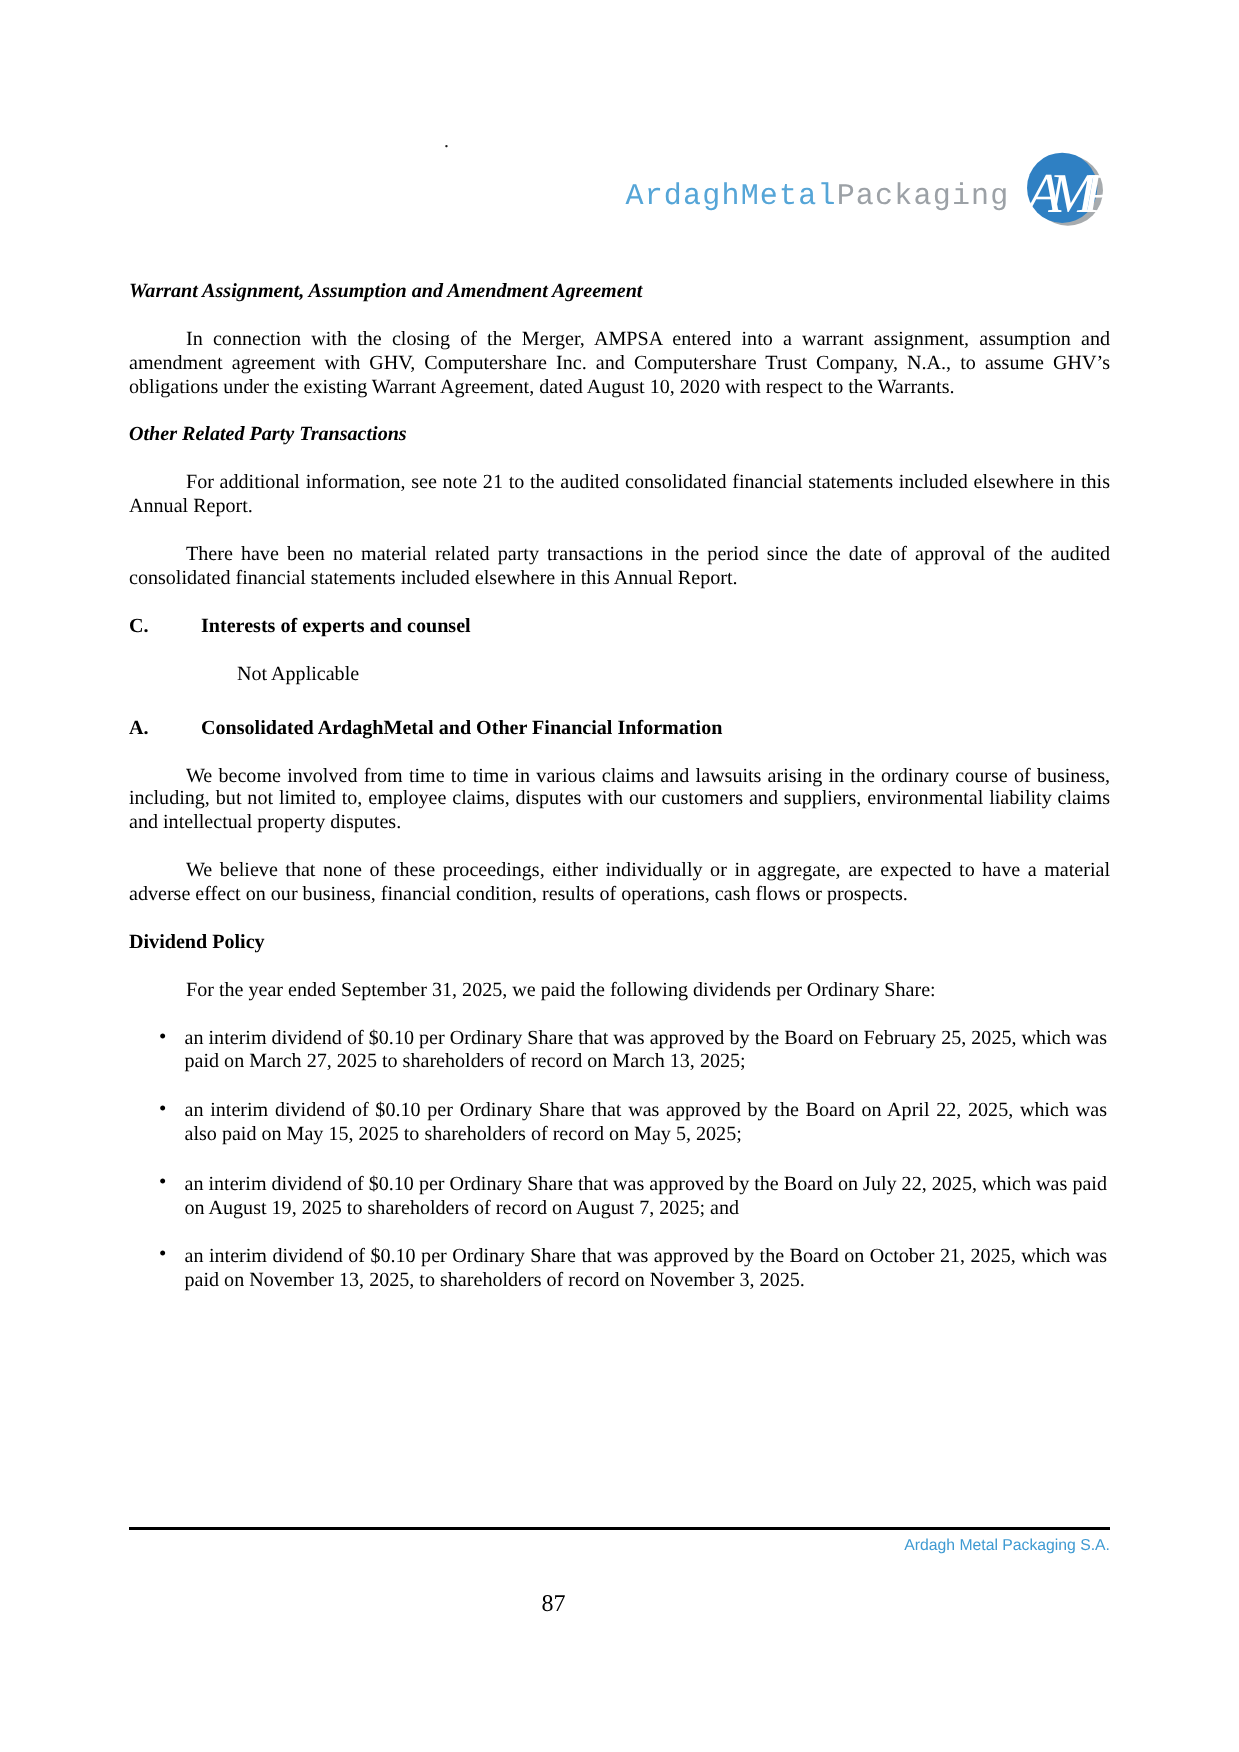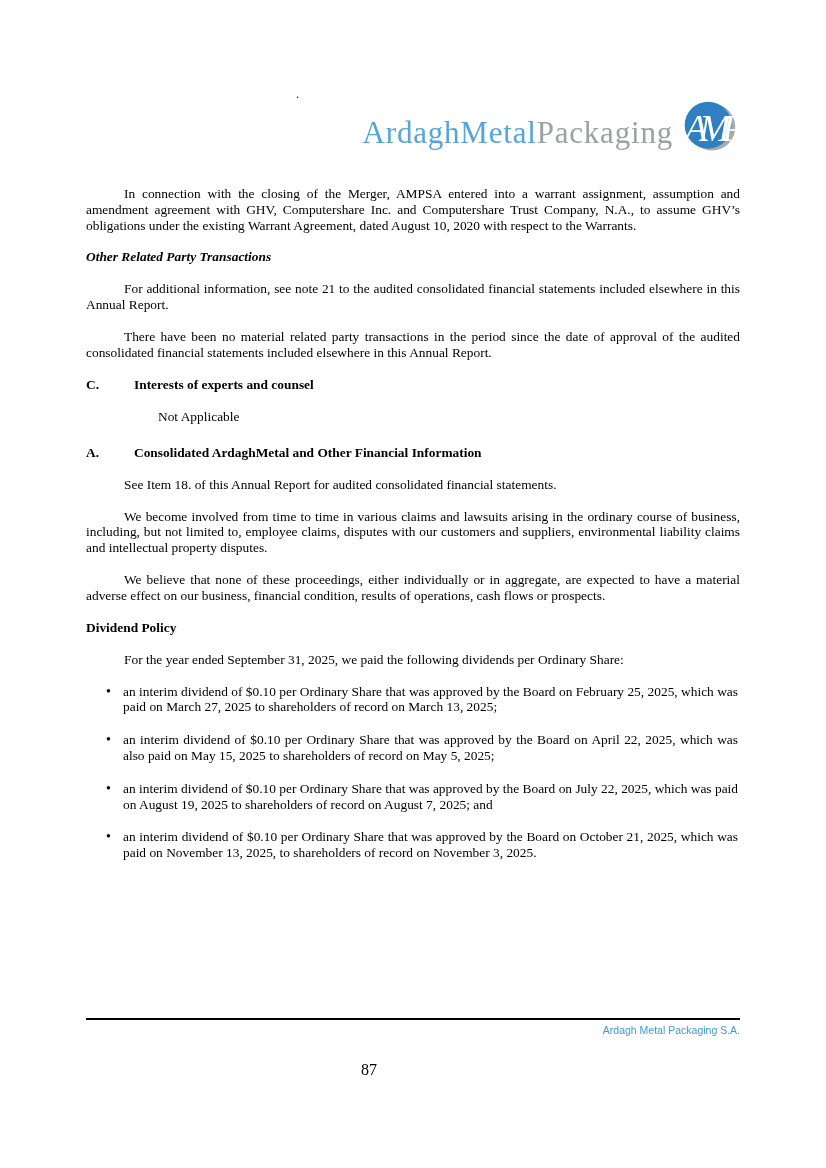--- a/index.html
+++ b/index.html
@@ -29,22 +29,22 @@
   }
   
   .logo {
     position: absolute;
     top: 98px;
     right: 86px;
     display: flex;
     align-items: center;
   }
   .wordmark {
-    font-family: Liberation Serif, serif;
-    font-size: 31px;
+    font-family: Liberation Mono, monospace;
+    font-size: 20px;
     letter-spacing: 0.8px;
     white-space: nowrap;
     line-height: 1;
     margin-right: 7px;
     margin-top: 8px;
   }
   .wordmark .wm-blue { color: #55a5d7; }
   .wordmark .wm-gray { color: #9ca1a6; }
   .monogram-svg { display: block; }
   
@@ -147,20 +147,21 @@
     </div>
     <svg class="monogram-svg" width="60" height="60" viewBox="0 0 64 64">
       <circle cx="34" cy="31" r="25" fill="#a7abae"></circle>
       <circle cx="30" cy="29" r="25" fill="#2f80c3"></circle>
       <text x="5" y="46" fill="#ffffff" font-family="Liberation Serif, serif" font-style="italic" font-size="40" letter-spacing="-9">AMP</text>
     </svg>
   </div>
 
   <div class="content">
 
+    <h3 class="head italic">Warrant Assignment, Assumption and Amendment Agreement</h3>
 
     <p class="para">In connection with the closing of the Merger, AMPSA entered into a warrant assignment, assumption and amendment agreement with GHV, Computershare Inc. and Computershare Trust Company, N.A., to assume GHV’s obligations under the existing Warrant Agreement, dated August 10, 2020 with respect to the Warrants.</p>
 
     <h3 class="head italic">Other Related Party Transactions</h3>
 
     <p class="para">For additional information, see note 21 to the audited consolidated financial statements included elsewhere in this Annual Report.</p>
 
     <p class="para">There have been no material related party transactions in the period since the date of approval of the audited consolidated financial statements included elsewhere in this Annual Report.</p>
 
     <div class="lettered">
@@ -169,21 +170,20 @@
     </div>
 
     <p class="indent-deep">Not Applicable</p>
 
 
     <div class="lettered">
       <span class="letter">A.</span>
       <span>Consolidated ArdaghMetal and Other Financial Information</span>
     </div>
 
-    <p class="single">See Item 18. of this Annual Report for audited consolidated financial statements.</p>
 
 
     <p class="para">We become involved from time to time in various claims and lawsuits arising in the ordinary course of business, including, but not limited to, employee claims, disputes with our customers and suppliers, environmental liability claims and intellectual property disputes.</p>
 
     <p class="para">We believe that none of these proceedings, either individually or in aggregate, are expected to have a material adverse effect on our business, financial condition, results of operations, cash flows or prospects.</p>
 
     <h3 class="head">Dividend Policy</h3>
 
     <p class="single">For the year ended September 31, 2025, we paid the following dividends per Ordinary Share:</p>
 

